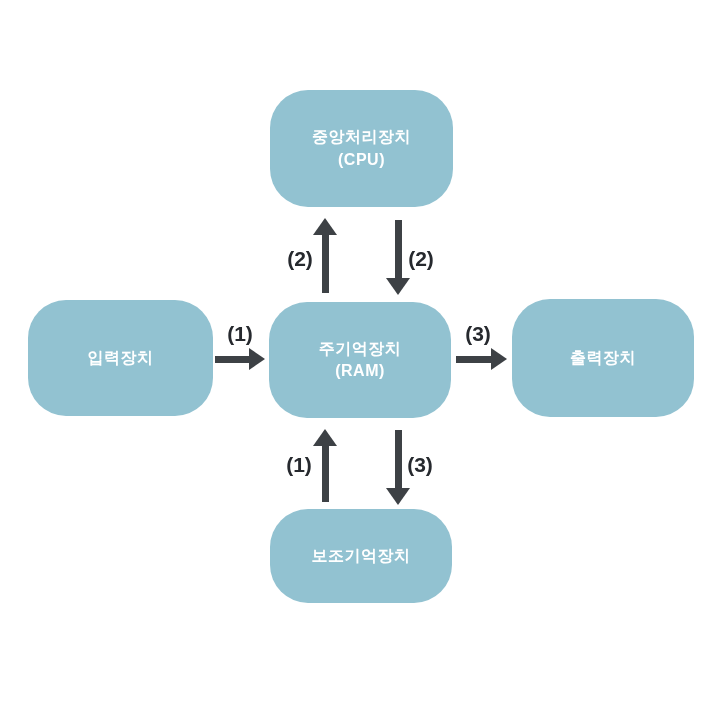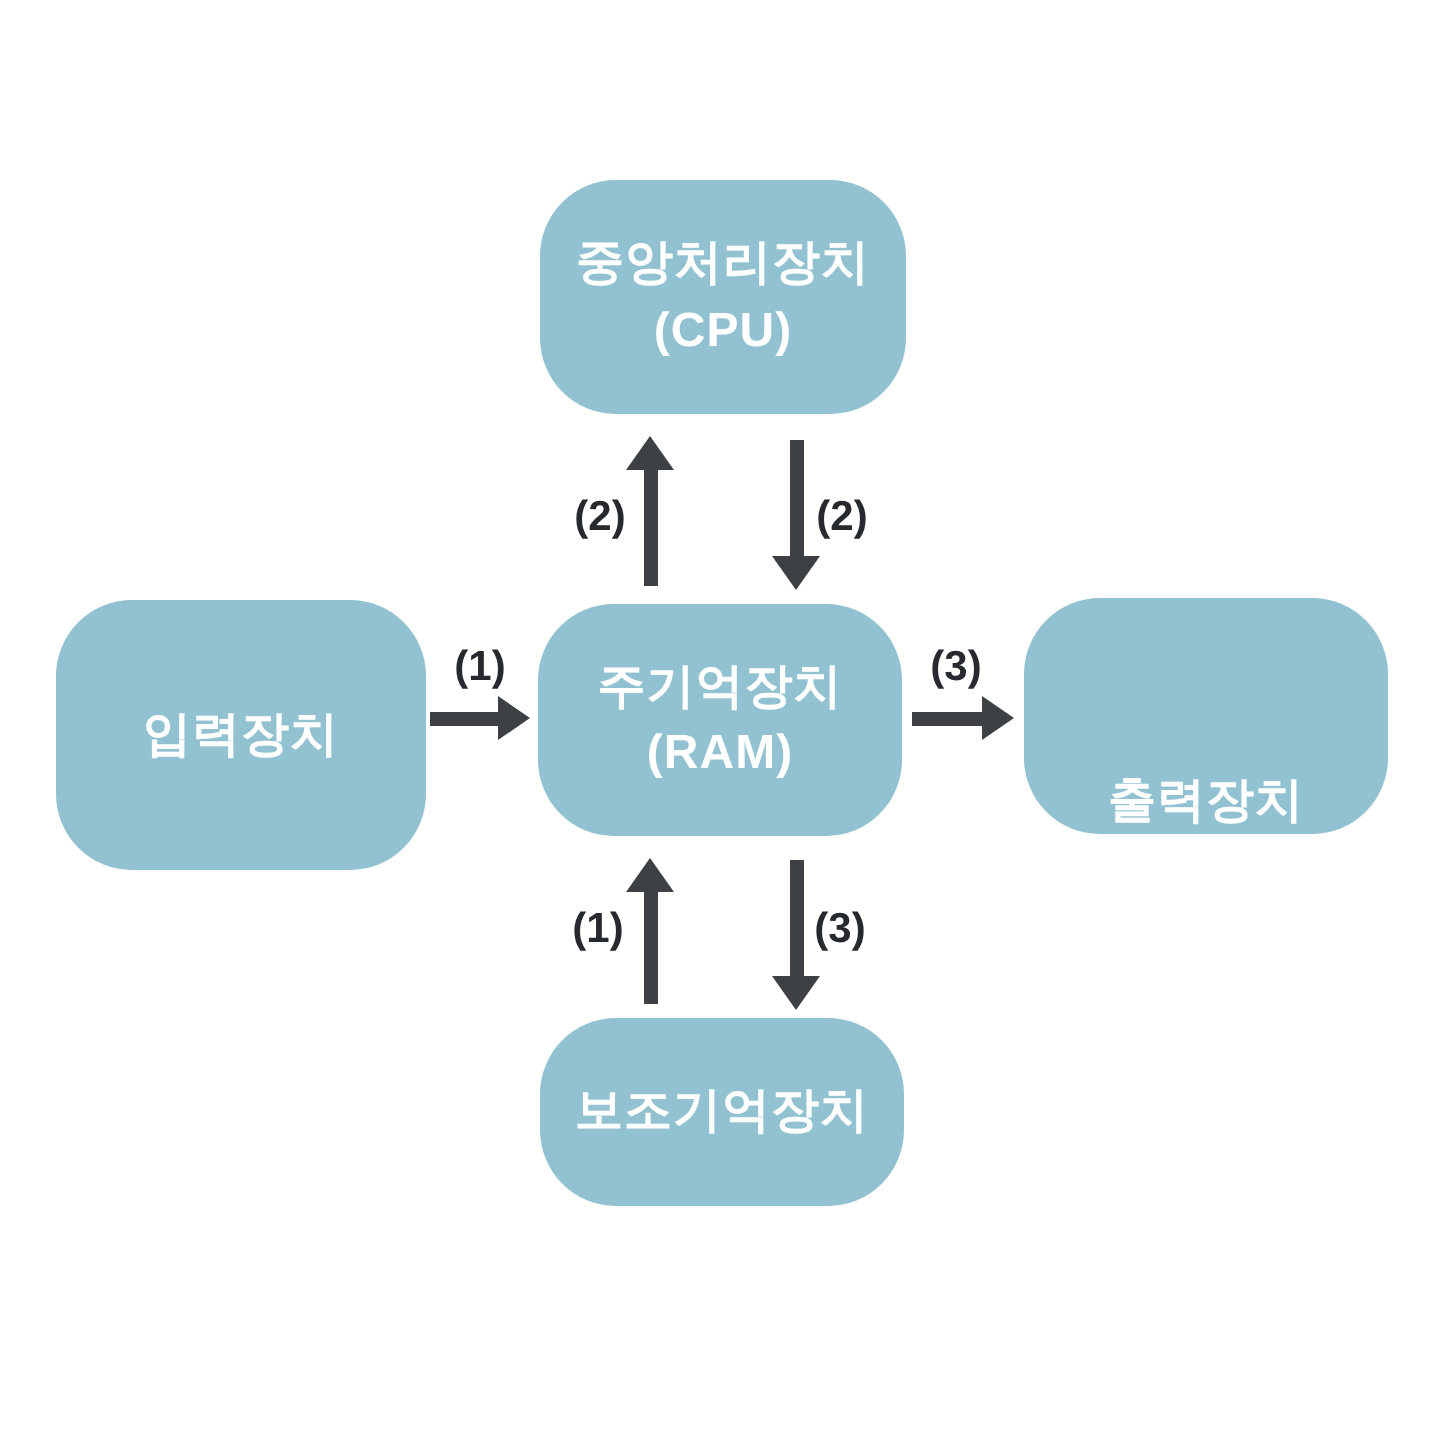--- a/index.html
+++ b/index.html
@@ -21,33 +21,33 @@
     height: 720px;
     background: var(--bg);
     overflow: hidden;
   }
   .node {
     position: absolute;
     background: var(--node-fill);
     border-radius: 38px;
     color: var(--node-text);
     font-weight: bold;
-    font-size: 24px;
+    font-size: 16px;
     line-height: 1.38;
     display: flex;
     flex-direction: column;
     align-items: center;
     justify-content: center;
     text-align: center;
     letter-spacing: 0.5px;
   }
   .node-cpu     { left: 270px; top:  90px; width: 183px; height: 117px; }
-  .node-input   { left:  28px; top: 300px; width: 185px; height: 135px; }
+  .node-input   { left:  28px; top: 300px; width: 185px; height: 116px; }
   .node-ram     { left: 269px; top: 302px; width: 182px; height: 116px; }
-  .node-output  { left: 512px; top: 299px; width: 182px; height: 118px; justify-content: flex-end; }
+  .node-output  { left: 512px; top: 299px; width: 182px; height: 118px; }
   .node-storage { left: 270px; top: 509px; width: 182px; height: 94px; }
 
   .arrow-v {
     position: absolute;
     width: 24px;
     display: flex;
     flex-direction: column;
     align-items: center;
   }
   .arrow-h {

